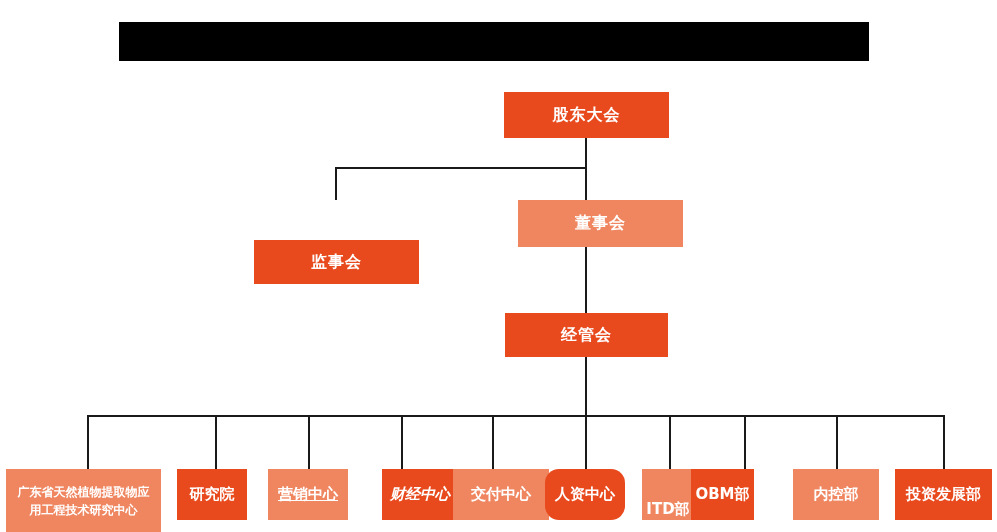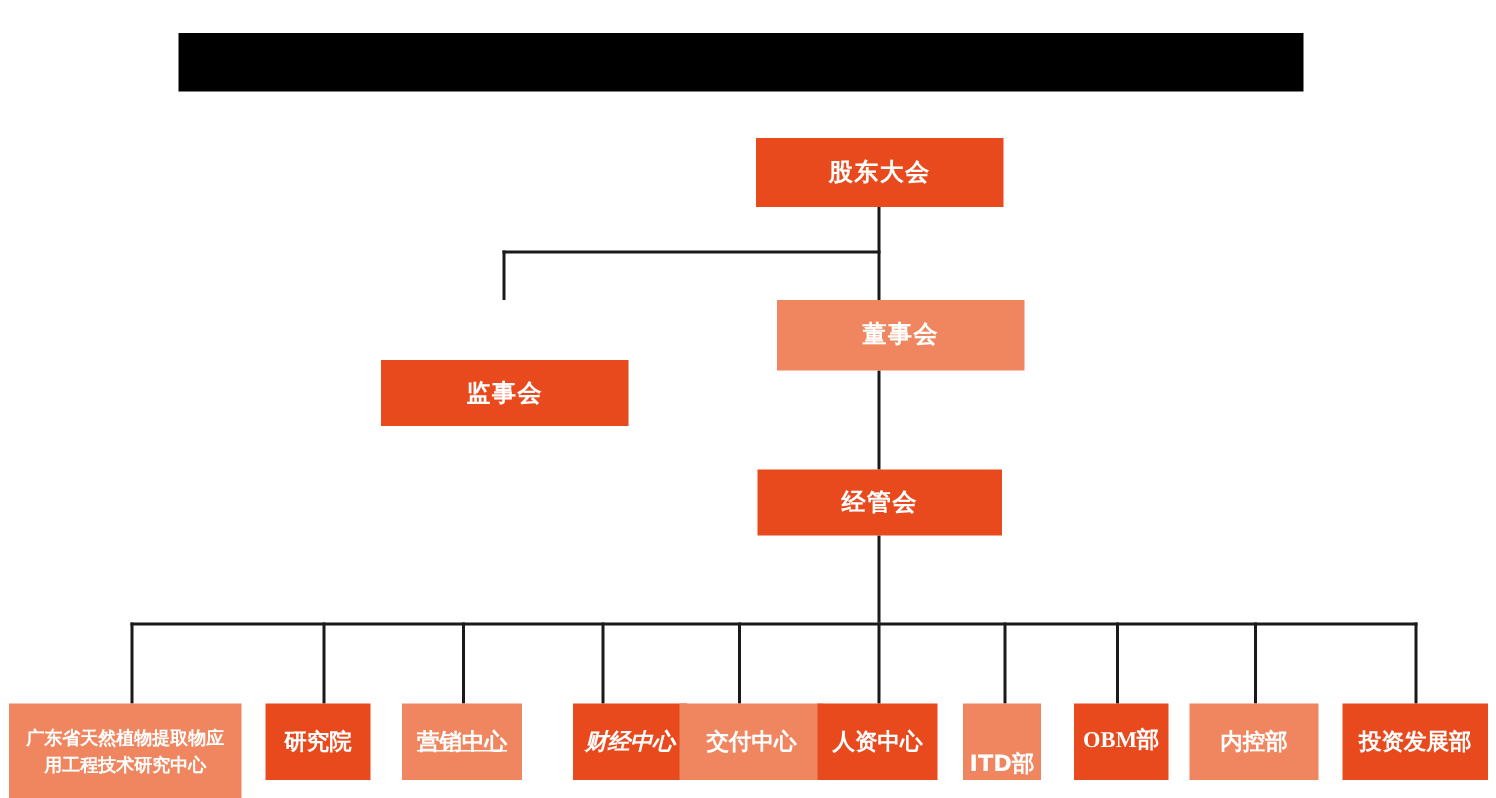--- a/index.html
+++ b/index.html
@@ -79,27 +79,27 @@
   </div>
   <div class="node light" style="left:268px;top:469px;width:80px;height:51px;text-decoration:underline;">
     <span>营销中心</span>
   </div>
   <div class="node dark" style="left:382px;top:469px;width:76px;height:51px;font-style:italic;">
     <span>财经中心</span>
   </div>
   <div class="node light" style="left:453px;top:469px;width:96px;height:51px;">
     <span>交付中心</span>
   </div>
-  <div class="node dark" style="left:545px;top:469px;width:80px;height:51px;">
+  <div class="node dark" style="left:545px;top:469px;width:80px;height:51px;border-radius:14px;">
     <span>人资中心</span>
   </div>
   <div class="node light" style="left:642px;top:469px;width:52px;height:51px;align-items:flex-end;">
     <span>ITD部</span>
   </div>
-  <div class="node dark" style="left:716px;top:469px;width:63px;height:51px;font-family:Liberation Serif, serif;">
+  <div class="node dark" style="left:691px;top:469px;width:63px;height:51px;">
     <span>OBM部</span>
   </div>
   <div class="node light" style="left:793px;top:469px;width:86px;height:51px;">
     <span>内控部</span>
   </div>
   <div class="node dark" style="left:895px;top:469px;width:97px;height:51px;">
     <span>投资发展部</span>
   </div>
 
 </div>

